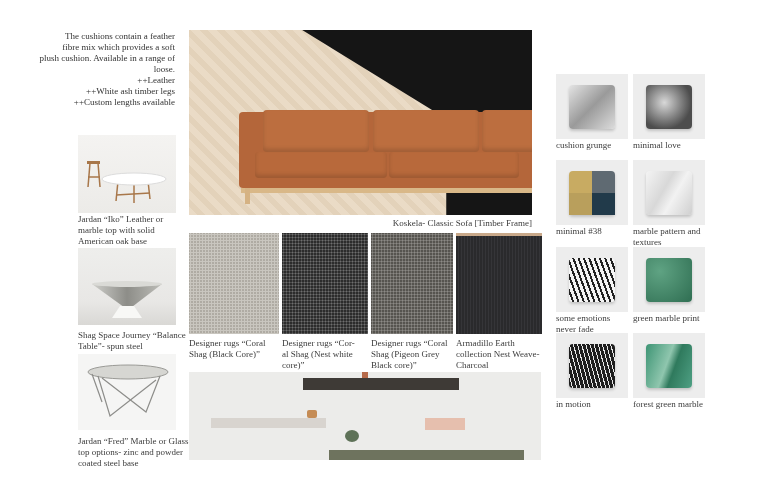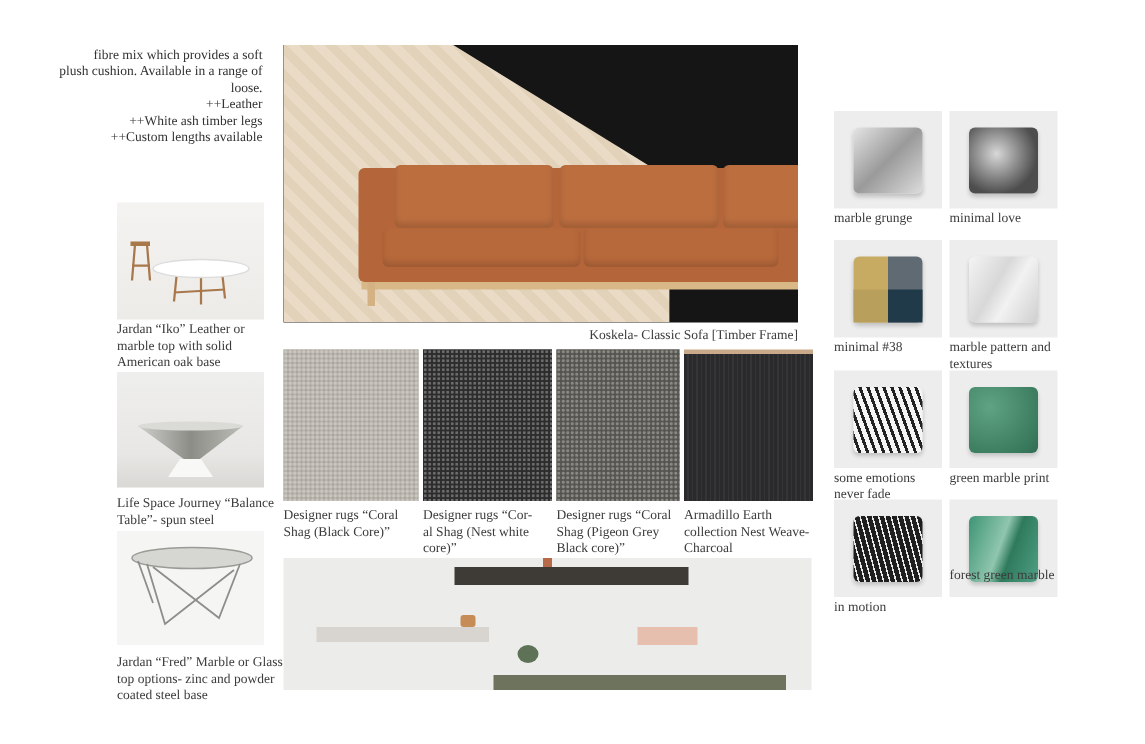--- a/index.html
+++ b/index.html
@@ -40,20 +40,21 @@
 
   
   .pillow-tile { width: 72px; height: 65px; background: #ededed; display: flex; align-items: center; justify-content: center; }
   .pillow { width: 46px; height: 44px; border-radius: 4px; box-shadow: 0 2px 3px rgba(0,0,0,0.18); }
   .pcap { width: 80px; }
 </style>
 </head>
 <body>
 
 <div id="design-details" class="abs">
+  <div>The cushions contain a feather</div>
   <div>fibre mix which provides a soft</div>
   <div>plush cushion. Available in a range of</div>
   <div>loose.</div>
   <div>++Leather</div>
   <div>++White ash timber legs</div>
   <div>++Custom lengths available</div>
 </div>
 
 <div id="iko-img" class="abs">
   <svg width="98" height="78" viewBox="0 0 98 78">
@@ -84,21 +85,21 @@
           <stop offset="0.5" stop-color="#8d8d88"></stop>
           <stop offset="1" stop-color="#bdbdb8"></stop>
         </linearGradient>
       </defs>
     <polygon points="14,36 84,36 50,62" fill="url(#cone)"></polygon>
     <ellipse cx="49" cy="36" rx="35" ry="3" fill="#dadad6"></ellipse>
     <polygon points="42,58 56,58 64,70 34,70" fill="#f8f8f6"></polygon>
   </svg>
 </div>
 <div class="abs cap" style="left:78px;top:330px;width:110px;">
-  <div>Life Space Journey “Balance</div>
+  <div>Shag Space Journey “Balance</div>
   <div>Table”- spun steel</div>
 </div>
 
 <div id="fred-img" class="abs">
   <svg width="98" height="76" viewBox="0 0 98 76">
     <ellipse cx="50" cy="18" rx="40" ry="7" fill="#d6d6d2" stroke="#9a9a96" stroke-width="1"></ellipse>
     <g stroke="#8d8d8a" stroke-width="1.2" fill="none">
       <polyline points="20,22 32,62 78,26"></polyline>
       <polyline points="24,24 68,58 82,22"></polyline>
       <line x1="14" y1="20" x2="24" y2="48"></line>
@@ -156,21 +157,21 @@
   <div class="shelf" style="left:118px;top:38px;width:10px;height:8px;background:#c58c55;border-radius:2px;"></div>
   <div class="shelf" style="left:236px;top:46px;width:40px;height:12px;background:#e6bfae;"></div>
   <div class="shelf" style="left:156px;top:58px;width:14px;height:12px;background:#5e7258;border-radius:50%;"></div>
   <div class="shelf" style="left:140px;top:78px;width:195px;height:10px;background:#6e735e;"></div>
 </div>
 
 <div class="abs pillow-tile" style="left:556px;top:74px;">
   <div class="pillow" style="background:linear-gradient(135deg,#e4e4e4,#9a9a9a 50%,#dcdcdc);"></div>
 </div>
 <div class="abs cap pcap" style="left:556px;top:140px;">
-    <div>marble grunge</div>
+    <div>cushion grunge</div>
   </div>
 
 <div class="abs pillow-tile" style="left:633px;top:74px;">
   <div class="pillow" style="background:radial-gradient(circle at 40% 40%, #d8d8d8, #4d4d4d 70%);"></div>
 </div>
 <div class="abs cap pcap" style="left:633px;top:140px;">
     <div>minimal love</div>
   </div>
 
 <div class="abs pillow-tile" style="left:556px;top:160px;">
@@ -209,15 +210,15 @@
 <div class="abs pillow-tile" style="left:556px;top:333px;">
   <div class="pillow" style="background:repeating-linear-gradient(75deg,#1e1e1e 0 3px,#e8e8e8 3px 4px);"></div>
 </div>
 <div class="abs cap pcap" style="left:556px;top:399px;">
     <div>in motion</div>
   </div>
 
 <div class="abs pillow-tile" style="left:633px;top:333px;">
   <div class="pillow" style="background:linear-gradient(110deg,#3d9474,#8fc6ae 45%,#2f7a5d 60%,#4fa084);"></div>
 </div>
-<div class="abs cap pcap" style="left:633px;top:378px;width:90px;">
+<div class="abs cap pcap" style="left:633px;top:399px;width:90px;">
     <div>forest green marble</div>
   </div>
 
 </body></html>

